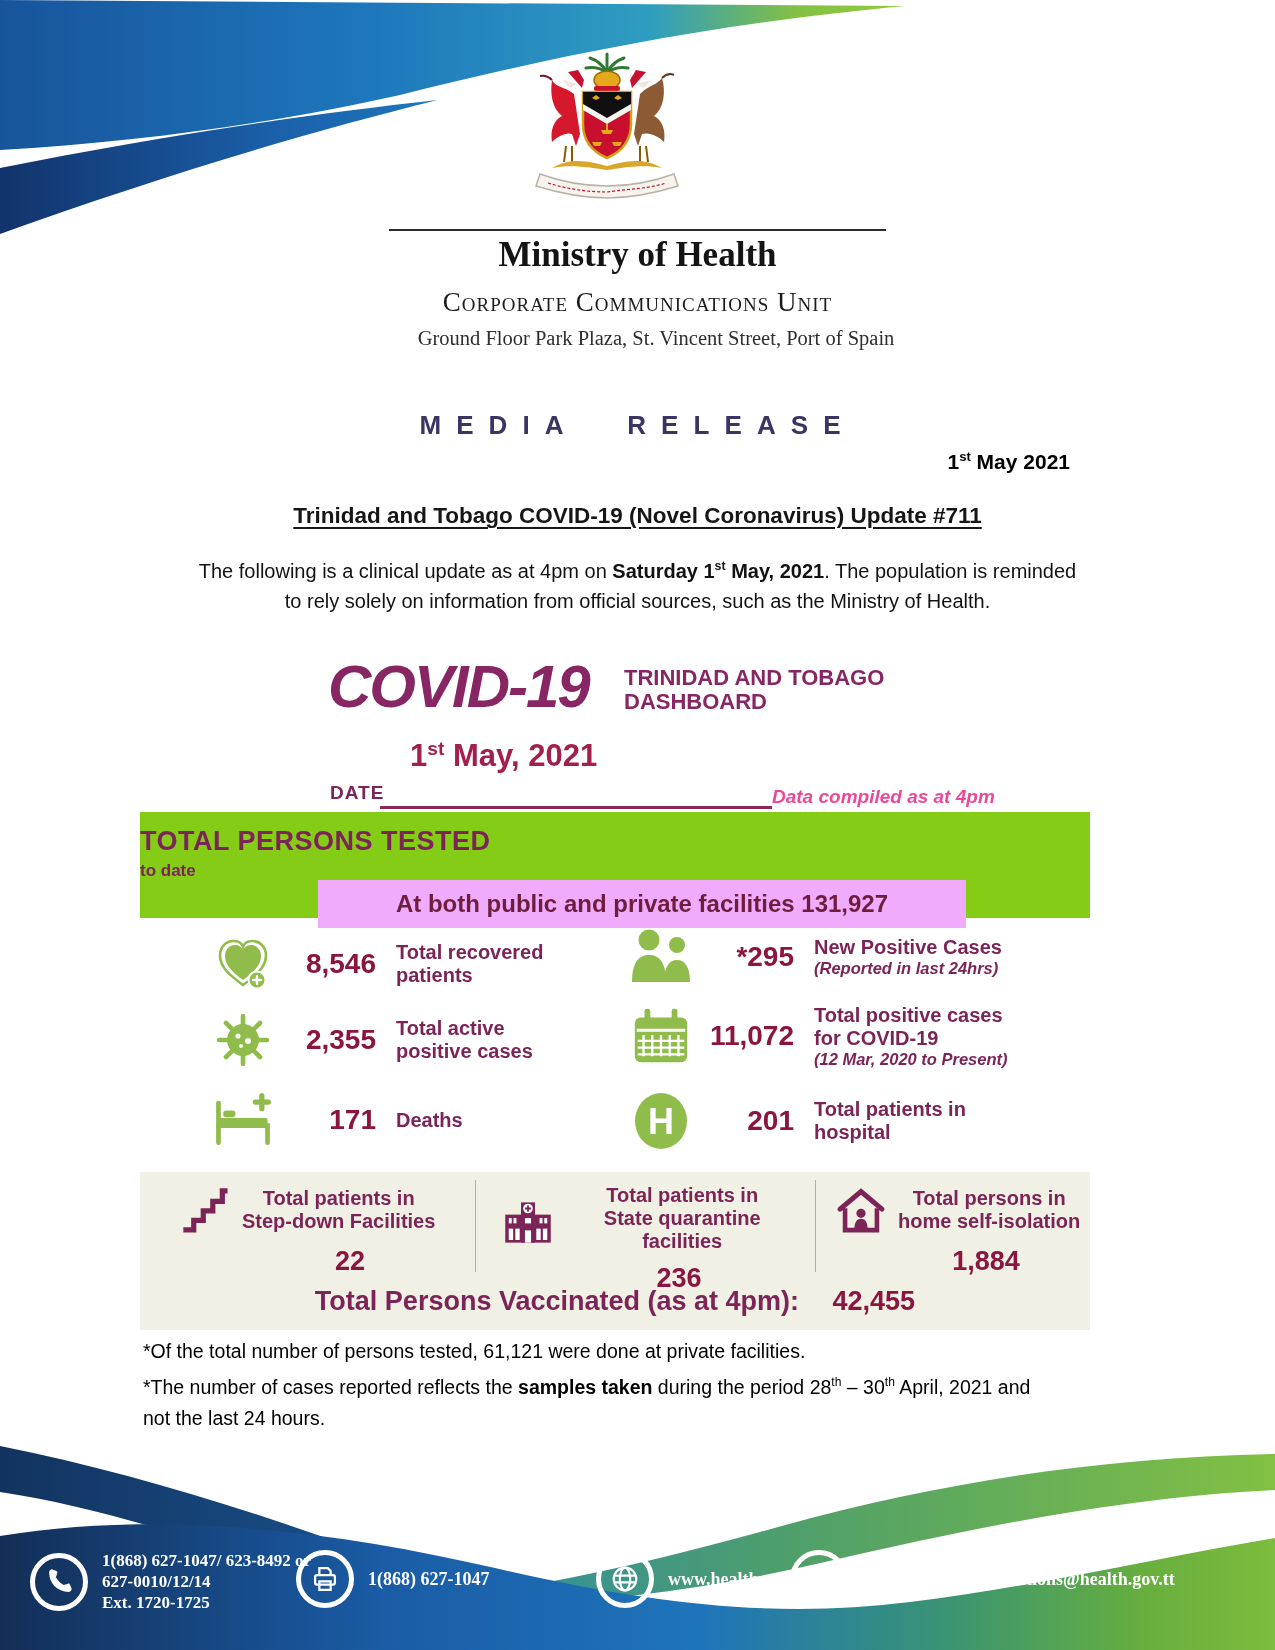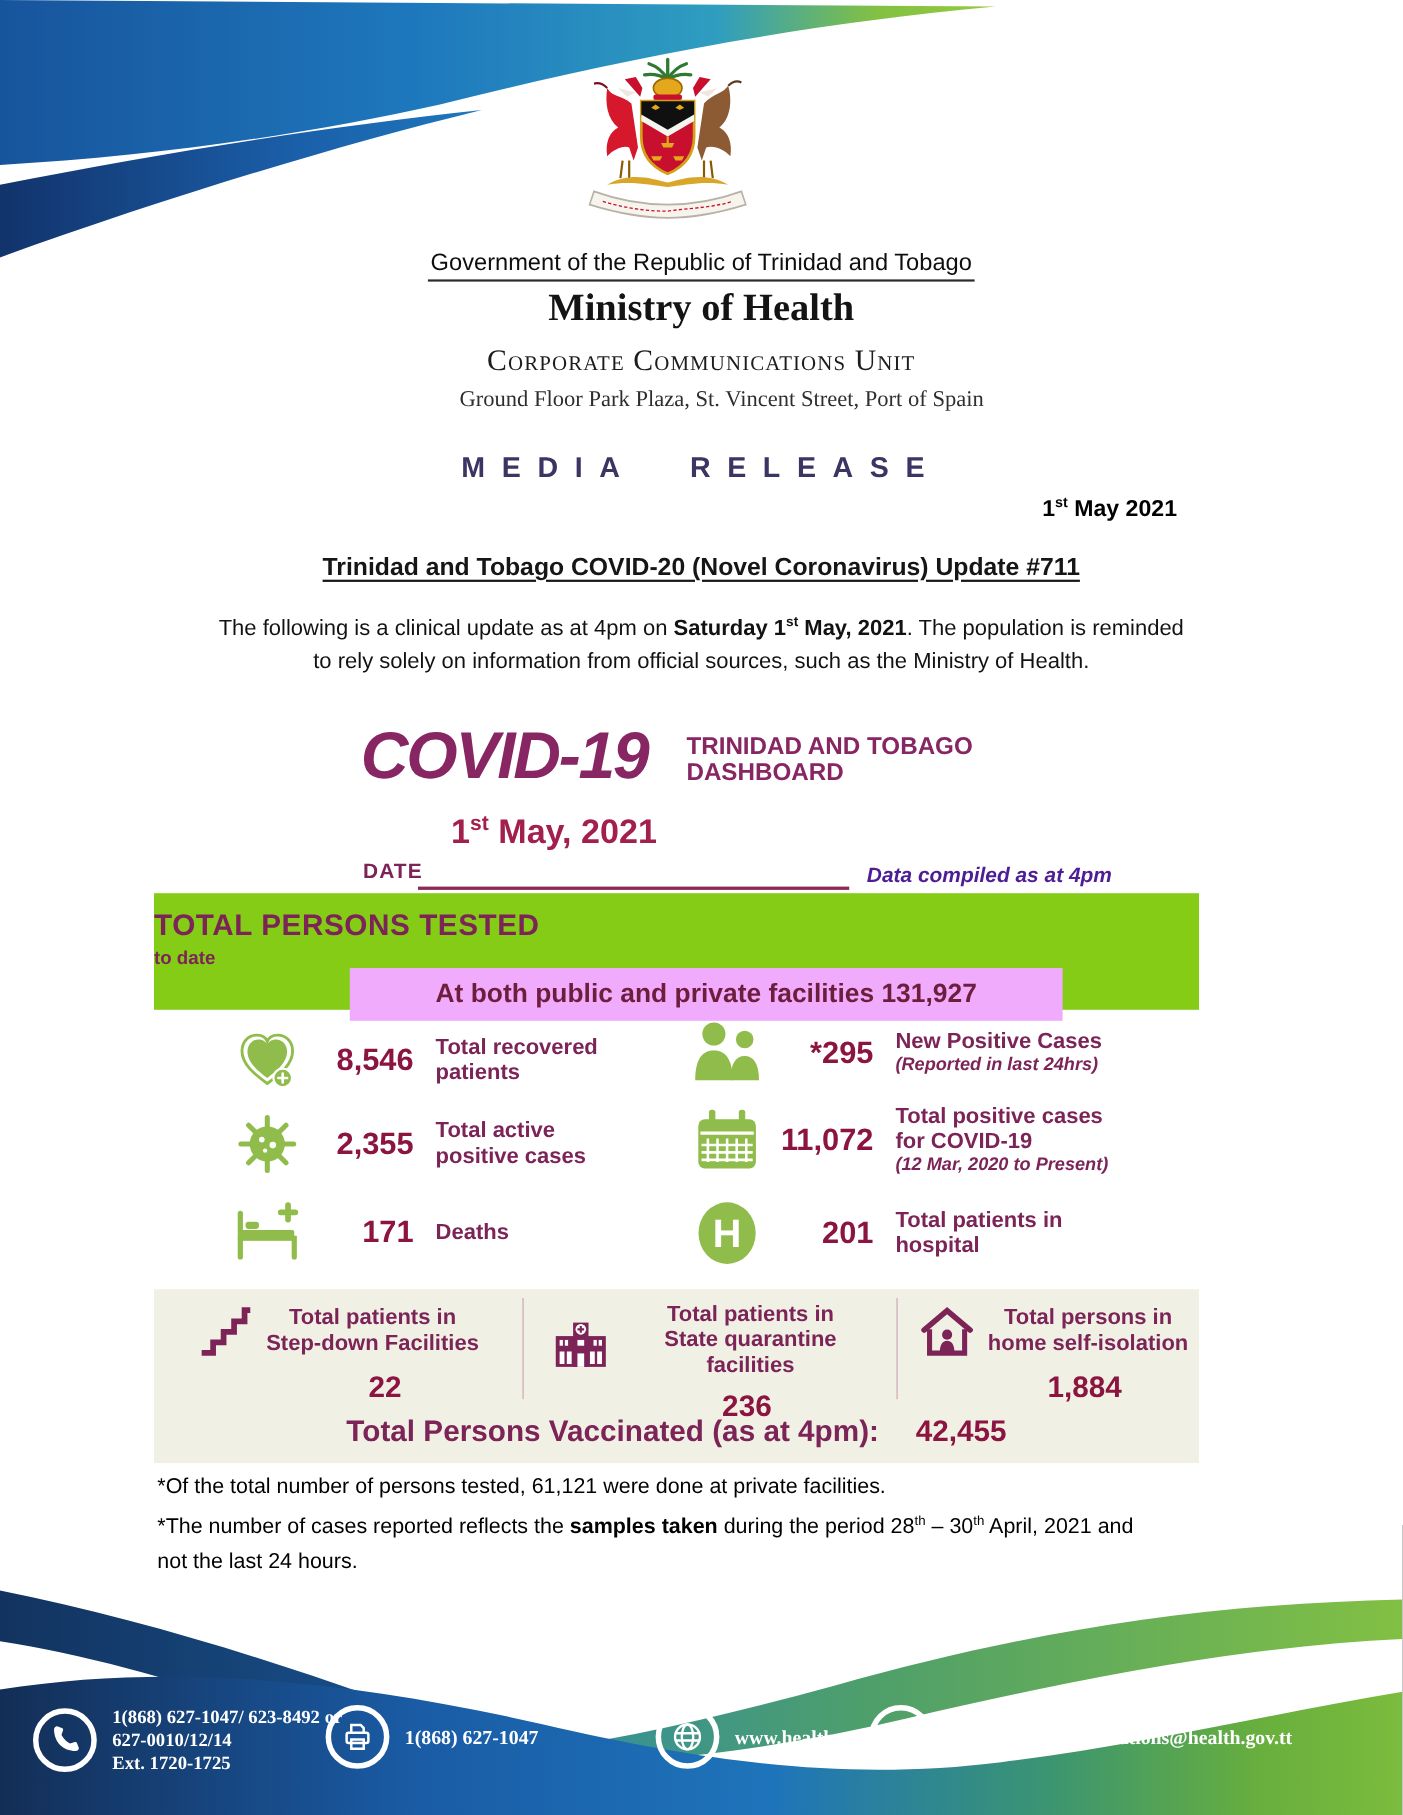--- a/index.html
+++ b/index.html
@@ -26,21 +26,21 @@
   .intro{position:absolute;left:50%;top:556px;transform:translateX(-50%);width:890px;text-align:center;
     font-size:20px;line-height:1.5;color:#121212;}
 
   
   .dash{position:absolute;left:140px;top:640px;width:950px;height:694px;}
   .dash-brand{position:absolute;left:188px;top:12px;font-size:60px;font-weight:800;letter-spacing:-2px;color:#872663;font-style:italic;}
   .dash-brand-sub{position:absolute;left:484px;top:26px;font-size:22px;font-weight:800;color:#872663;line-height:1.1;}
   .dash-date-script{position:absolute;left:270px;top:98px;font-size:31px;font-weight:bold;color:#a21f4e;}
   .dash-date-label{position:absolute;left:190px;top:142px;font-size:19px;font-weight:bold;letter-spacing:1px;color:#7c2457;}
   .dash-date-rule{position:absolute;left:240px;top:138px;width:392px;height:28px;border-bottom:3px solid #8c2a56;}
-  .dash-compiled{position:absolute;left:648px;top:146px;font-style:italic;font-size:19px;font-weight:bold;color:#4c1d95;}
+  .dash-compiled{position:absolute;left:632px;top:146px;font-style:italic;font-size:19px;font-weight:bold;color:#ec4899;}
   .dash-panel1{position:absolute;left:0;top:172px;width:950px;height:106px;background:#84cc16;text-align:left;}
   .tested-heading{padding-top:14px;font-size:27px;font-weight:800;letter-spacing:0.5px;color:#7c2457;}
   .tested-sub{margin-top:4px;font-size:17px;font-weight:bold;color:#7c2457;}
   .dash-fac{position:absolute;left:178px;top:240px;width:648px;height:48px;background:#f0abfc;text-align:center;
     line-height:48px;font-size:24px;font-weight:bold;color:#6e1e3d;}
   .stat-row{position:absolute;display:flex;align-items:center;}
   .stat-icon{width:66px;display:flex;justify-content:center;}
   .stat-value{width:100px;text-align:right;font-size:28px;font-weight:800;color:#8b1540;}
   .stat-label{margin-left:20px;font-size:20px;font-weight:bold;color:#7c2457;line-height:1.15;}
   .stat-sub{display:block;font-size:16.5px;font-style:italic;}
@@ -121,32 +121,31 @@
         <rect x="84" y="74" width="2" height="6"></rect>
       <path d="M70,92 h10 l-2,4 h-6 Z"></path>
         <path d="M90,92 h10 l-2,4 h-6 Z"></path>
     </g>
     <path d="M30,118 C50,106 70,112 85,116 C100,112 120,106 140,118 C120,114 100,118 85,120 C70,118 50,114 30,118 Z" fill="#d9a62a"></path>
     <path d="M18,124 C40,132 62,136 85,136 C108,136 130,132 152,124 L156,136 C130,144 108,148 85,148 C62,148 40,144 14,136 Z" fill="#f7f4ee" stroke="#b9b2a4" stroke-width="1.5"></path>
     <path d="M26,133 C45,139 65,142 85,142 C105,139 125,139 144,133" stroke="#c8102e" stroke-width="1.2" fill="none" stroke-dasharray="3 2"></path>
   </svg>
 
   <div class="letterhead">
-    <div class="gov-line">Government of the Republic of Trinidad and Tobago</div>
     <div class="lh-rule"></div>
     <div class="ministry">Ministry of Health</div>
     <div class="unit">Corporate Communications Unit</div>
     <div class="address">Ground Floor Park Plaza, St. Vincent Street, Port of Spain</div>
   </div>
 
   <div class="media-release">MEDIA RELEASE</div>
 
   <div class="release-date"><span>1</span><sup>st</sup><span> May 2021</span></div>
 
-  <div class="update-title">Trinidad and Tobago COVID-20 (Novel Coronavirus) Update #711</div>
+  <div class="update-title">Trinidad and Tobago COVID-19 (Novel Coronavirus) Update #711</div>
 
   <div class="intro"><span>The following is a clinical update as at 4pm on </span><b><span>Saturday 1</span><sup>st</sup><span> May, 2021</span></b><span>. The population is reminded to rely solely on information from official sources, such as the Ministry of Health.</span></div>
 
   <div class="dash">
     <div class="dash-brand">COVID-19</div>
     <div class="dash-brand-sub">
       <div>TRINIDAD AND TOBAGO</div>
       <div>DASHBOARD</div>
     </div>
     <div class="dash-date-script"><span>1</span><sup>st</sup><span> May, 2021</span></div>

